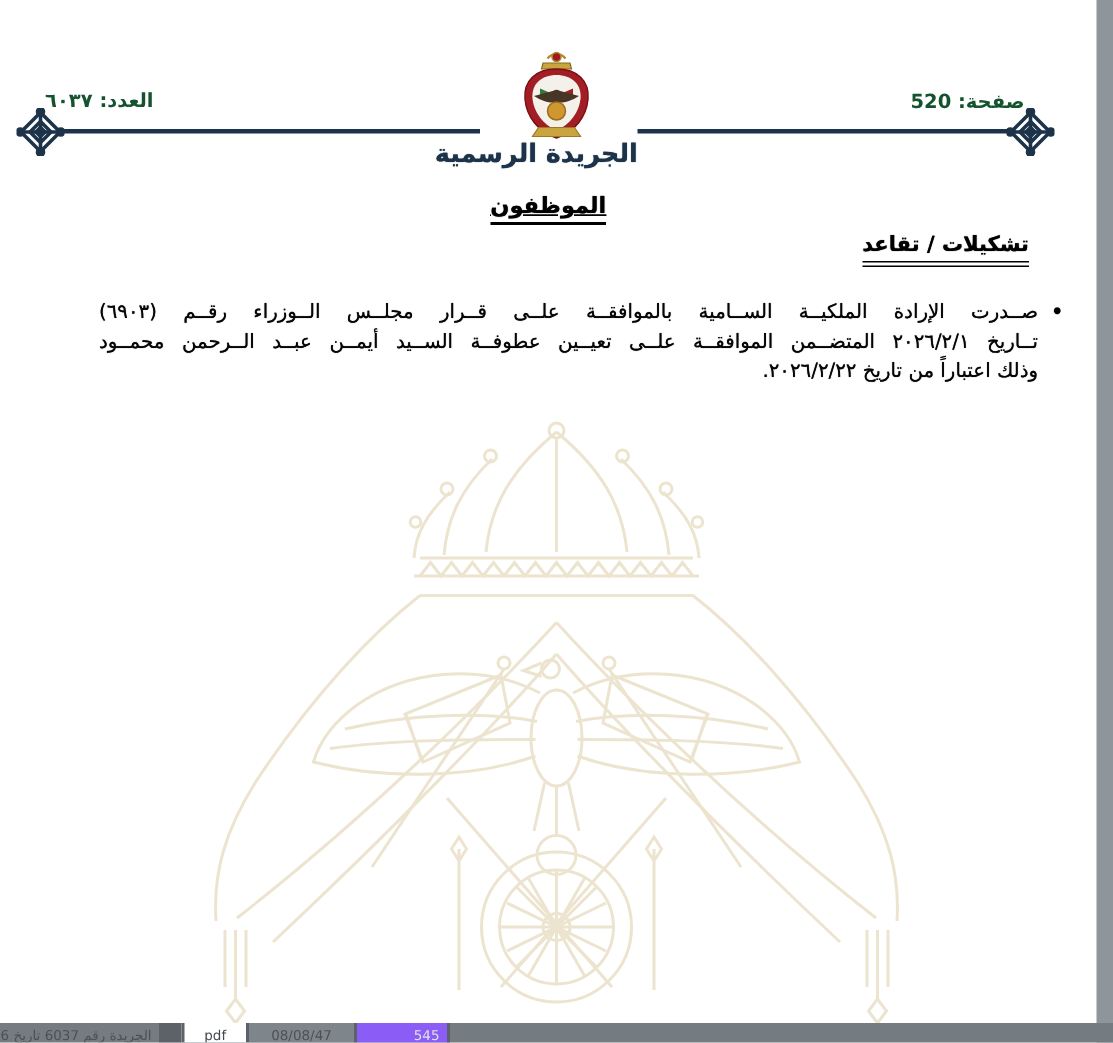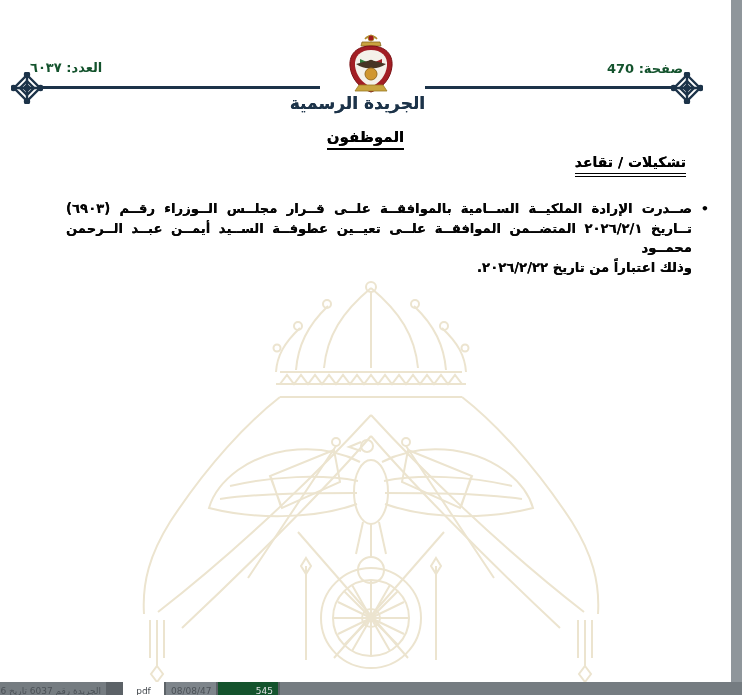--- a/index.html
+++ b/index.html
@@ -22,34 +22,35 @@
     text-shadow:0 0 0.6px #1c3349;
   }
   
   .sec-title{
     left:0;top:127px;width:731px;text-align:center;direction:rtl;
   }
   .sec-title span{
     font-size:15px;font-weight:bold;color:#000;
     border-bottom:2px solid #000;padding-bottom:2px;
     text-shadow:0 0 0.6px #000;
+    text-decoration:underline;
   }
   .sec-subtitle{ right:56px;top:152px;direction:rtl;text-align:center; }
   .sec-subtitle .outer{
     display:inline-block;border-bottom:1.5px solid #000;padding-bottom:2px;
   }
   .sec-subtitle .inner{
     display:inline-block;font-size:14px;font-weight:bold;color:#000;
     border-bottom:1.5px solid #000;padding-bottom:2.5px;
     text-shadow:0 0 0.6px #000;
   }
   
   .article{
     left:66px;top:199px;width:626px;direction:rtl;z-index:2;
-    color:#050505;font-weight:bold;font-size:13.2px;line-height:19.5px;
+    color:#050505;font-weight:normal;font-size:13.2px;line-height:19.5px;
     text-shadow:0 0 0.5px #111;
   }
   .article .line{text-align:justify;text-align-last:justify;}
   .article .line.last{text-align:center;text-align-last:right;}
   .bullet{
     right:33px;top:201px;font-size:13px;color:#000;z-index:2;font-weight:bold;
   }
   
   .watermark{left:130px;top:280px;z-index:0;}
   
@@ -61,22 +62,22 @@
     left:0;bottom:0;width:742px;height:13px;background:#757c81;z-index:5;
     overflow:hidden;display:flex;align-items:stretch;
   }
   .statusbar .seg{
     height:13px;overflow:hidden;font-size:9px;line-height:15px;
     padding:2px 5px 0 5px;box-sizing:border-box;white-space:nowrap;
   }
   .seg-file{width:106px;direction:rtl;color:#4b5157;padding-right:3px;}
   .seg-dark{width:15px;background:#5c6267;}
   .seg-pdf{width:45px;background:#ffffff;color:#43484d;text-align:center;border-left:2px solid #5c6267;border-right:2px solid #5c6267;}
-  .seg-date{width:52px;background:#7e858b;color:#4b5157;text-align:center;border-right:2px solid #5c6267;}
-  .seg-badge{width:62px;background:#14532d;color:#e0e3e5;direction:rtl;text-align:right;border-right:2px solid #5c6267;}
+  .seg-date{width:72px;background:#7e858b;color:#4b5157;text-align:center;border-right:2px solid #5c6267;}
+  .seg-badge{width:62px;background:#8b5cf6;color:#e0e3e5;direction:rtl;text-align:right;border-right:2px solid #5c6267;}
   .seg-rest{flex:1;}
 </style>
 </head>
 <body>
 
 <div class="abs watermark">
   <svg width="482" height="402" viewBox="0 0 482 402" fill="none" stroke="#ece4cf" stroke-width="2">
 
     <path d="M241,8 C212,32 197,56 194,88 M241,8 C270,32 285,56 288,88 M241,12 L241,88"></path>
     <path d="M198,26 C177,46 168,66 166,90 M284,26 C305,46 314,66 316,90"></path>
@@ -135,21 +136,21 @@
     <path d="M16,13 l3,3 -3,3 -3,-3 z" fill="#1c3349"></path>
     <circle cx="16" cy="2.5" r="2" fill="#1c3349"></circle>
       <circle cx="16" cy="29.5" r="2" fill="#1c3349"></circle>
     <circle cx="2.5" cy="16" r="2" fill="#1c3349"></circle>
       <circle cx="29.5" cy="16" r="2" fill="#1c3349"></circle>
   </svg>
 </div>
 <div class="abs hdr-label" style="left:30px;top:60px;">العدد: ٦٠٣٧</div>
 <div class="abs hdr-rule" style="left:42px;top:86px;width:278px;"></div>
 
-<div class="abs hdr-label" style="left:607px;top:61px;">صفحة: 470</div>
+<div class="abs hdr-label" style="left:607px;top:61px;">صفحة: 520</div>
 <div class="abs knot" style="left:671px;top:72px;">
   <svg width="32" height="32" viewBox="0 0 32 32" stroke="#1c3349" stroke-width="2.4" fill="none">
     <path d="M16,3 L29,16 L16,29 L3,16 Z"></path>
     <path d="M16,9 L23,16 L16,23 L9,16 Z"></path>
     <path d="M3,16 L29,16 M16,3 L16,29"></path>
     <path d="M16,13 l3,3 -3,3 -3,-3 z" fill="#1c3349"></path>
     <circle cx="16" cy="2.5" r="2" fill="#1c3349"></circle>
       <circle cx="16" cy="29.5" r="2" fill="#1c3349"></circle>
     <circle cx="2.5" cy="16" r="2" fill="#1c3349"></circle>
       <circle cx="29.5" cy="16" r="2" fill="#1c3349"></circle>

